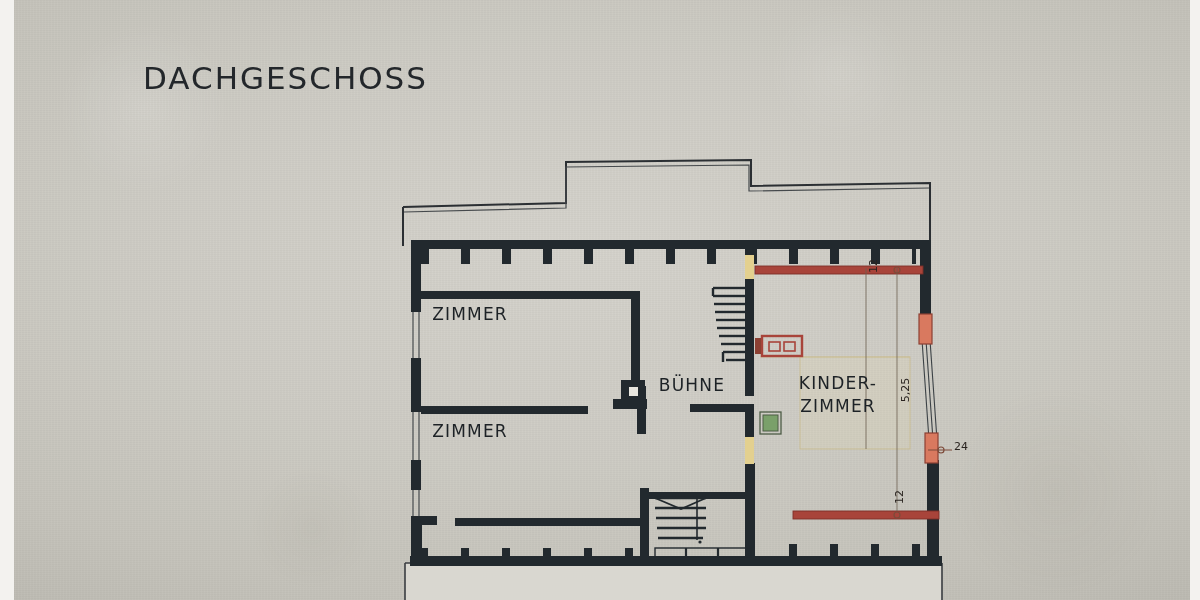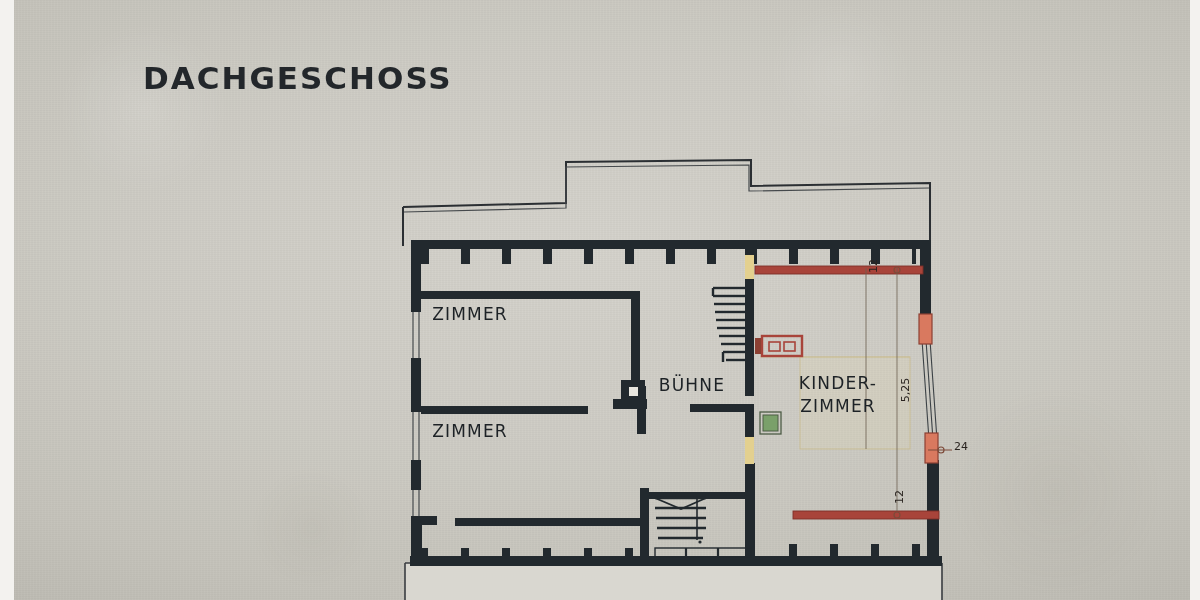--- a/index.html
+++ b/index.html
@@ -56,21 +56,21 @@
   .page-edge.right { right: 0; width: 10px; }
 
   #title-text {
     position: absolute;
     left: 143px;
     top: 60px;
     font-size: 31px;
     letter-spacing: 2.0px;
     color: #23272b;
     font-family: "DejaVu Sans", sans-serif;
-    font-weight: 700;
+    font-weight: 400;
     white-space: nowrap;
   }
   #plan-svg {
     position: absolute;
     left: 0;
     top: 0;
   }
   .room-label {
     font-family: "DejaVu Sans", sans-serif;
     font-size: 17px;

